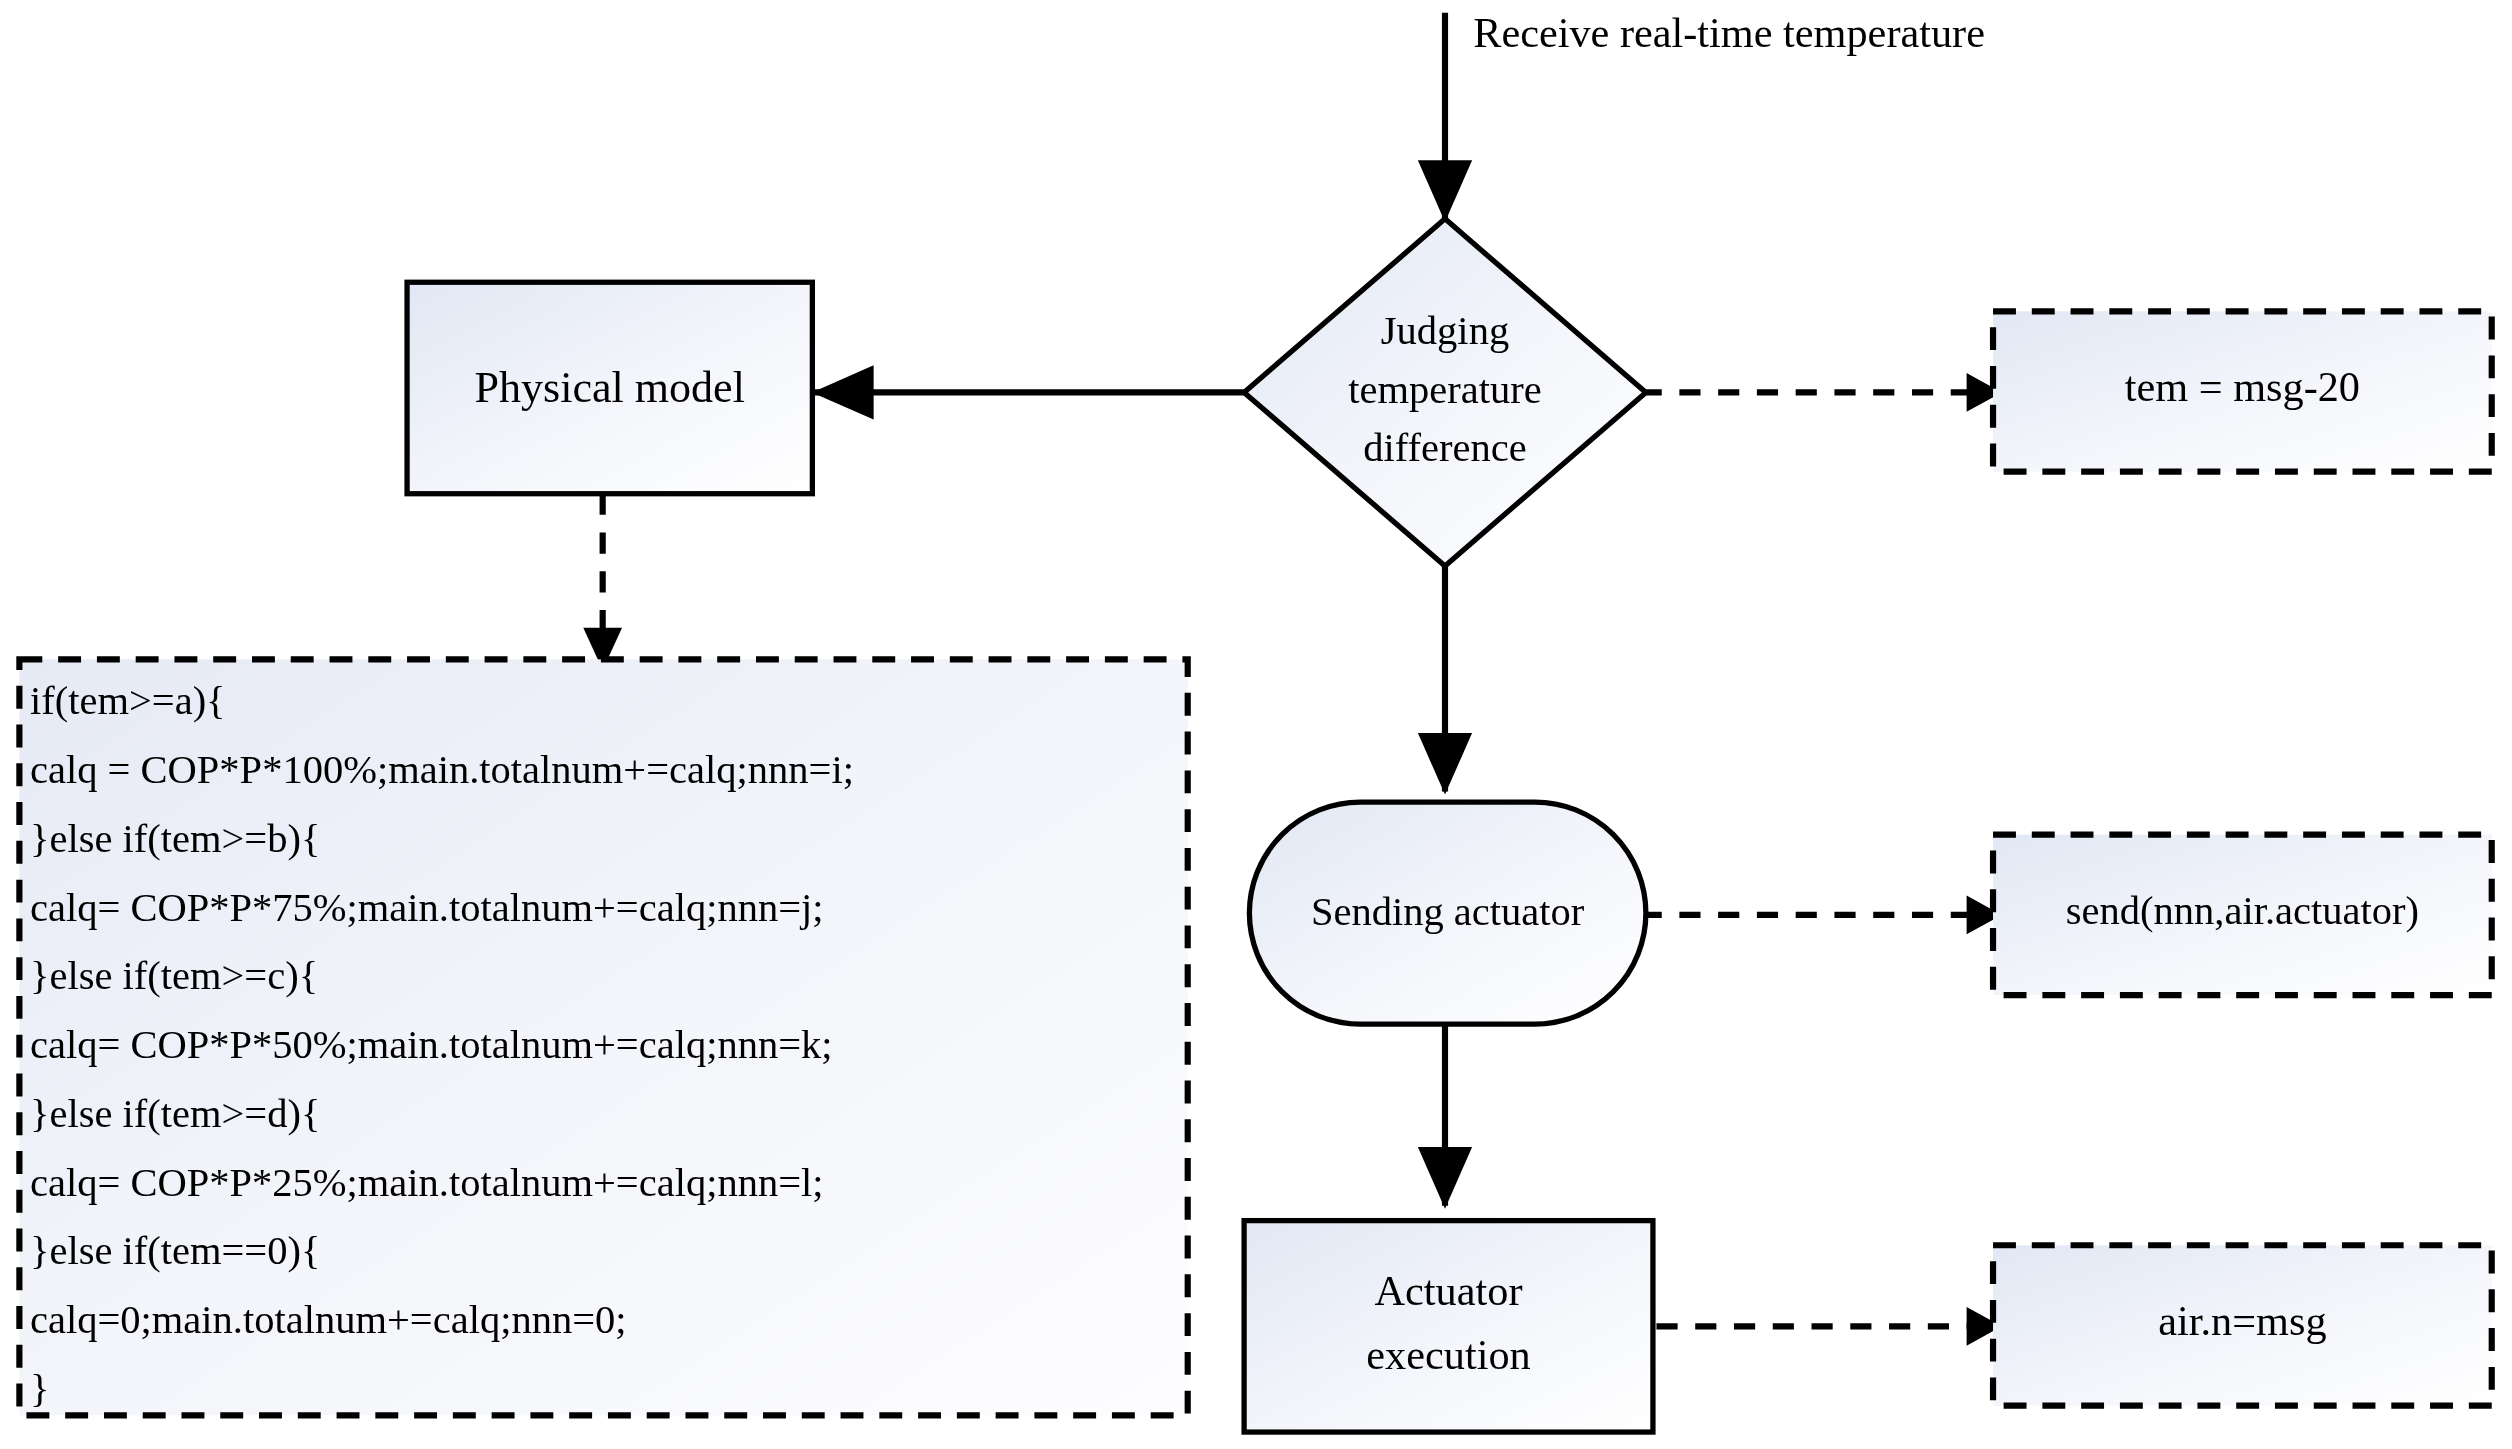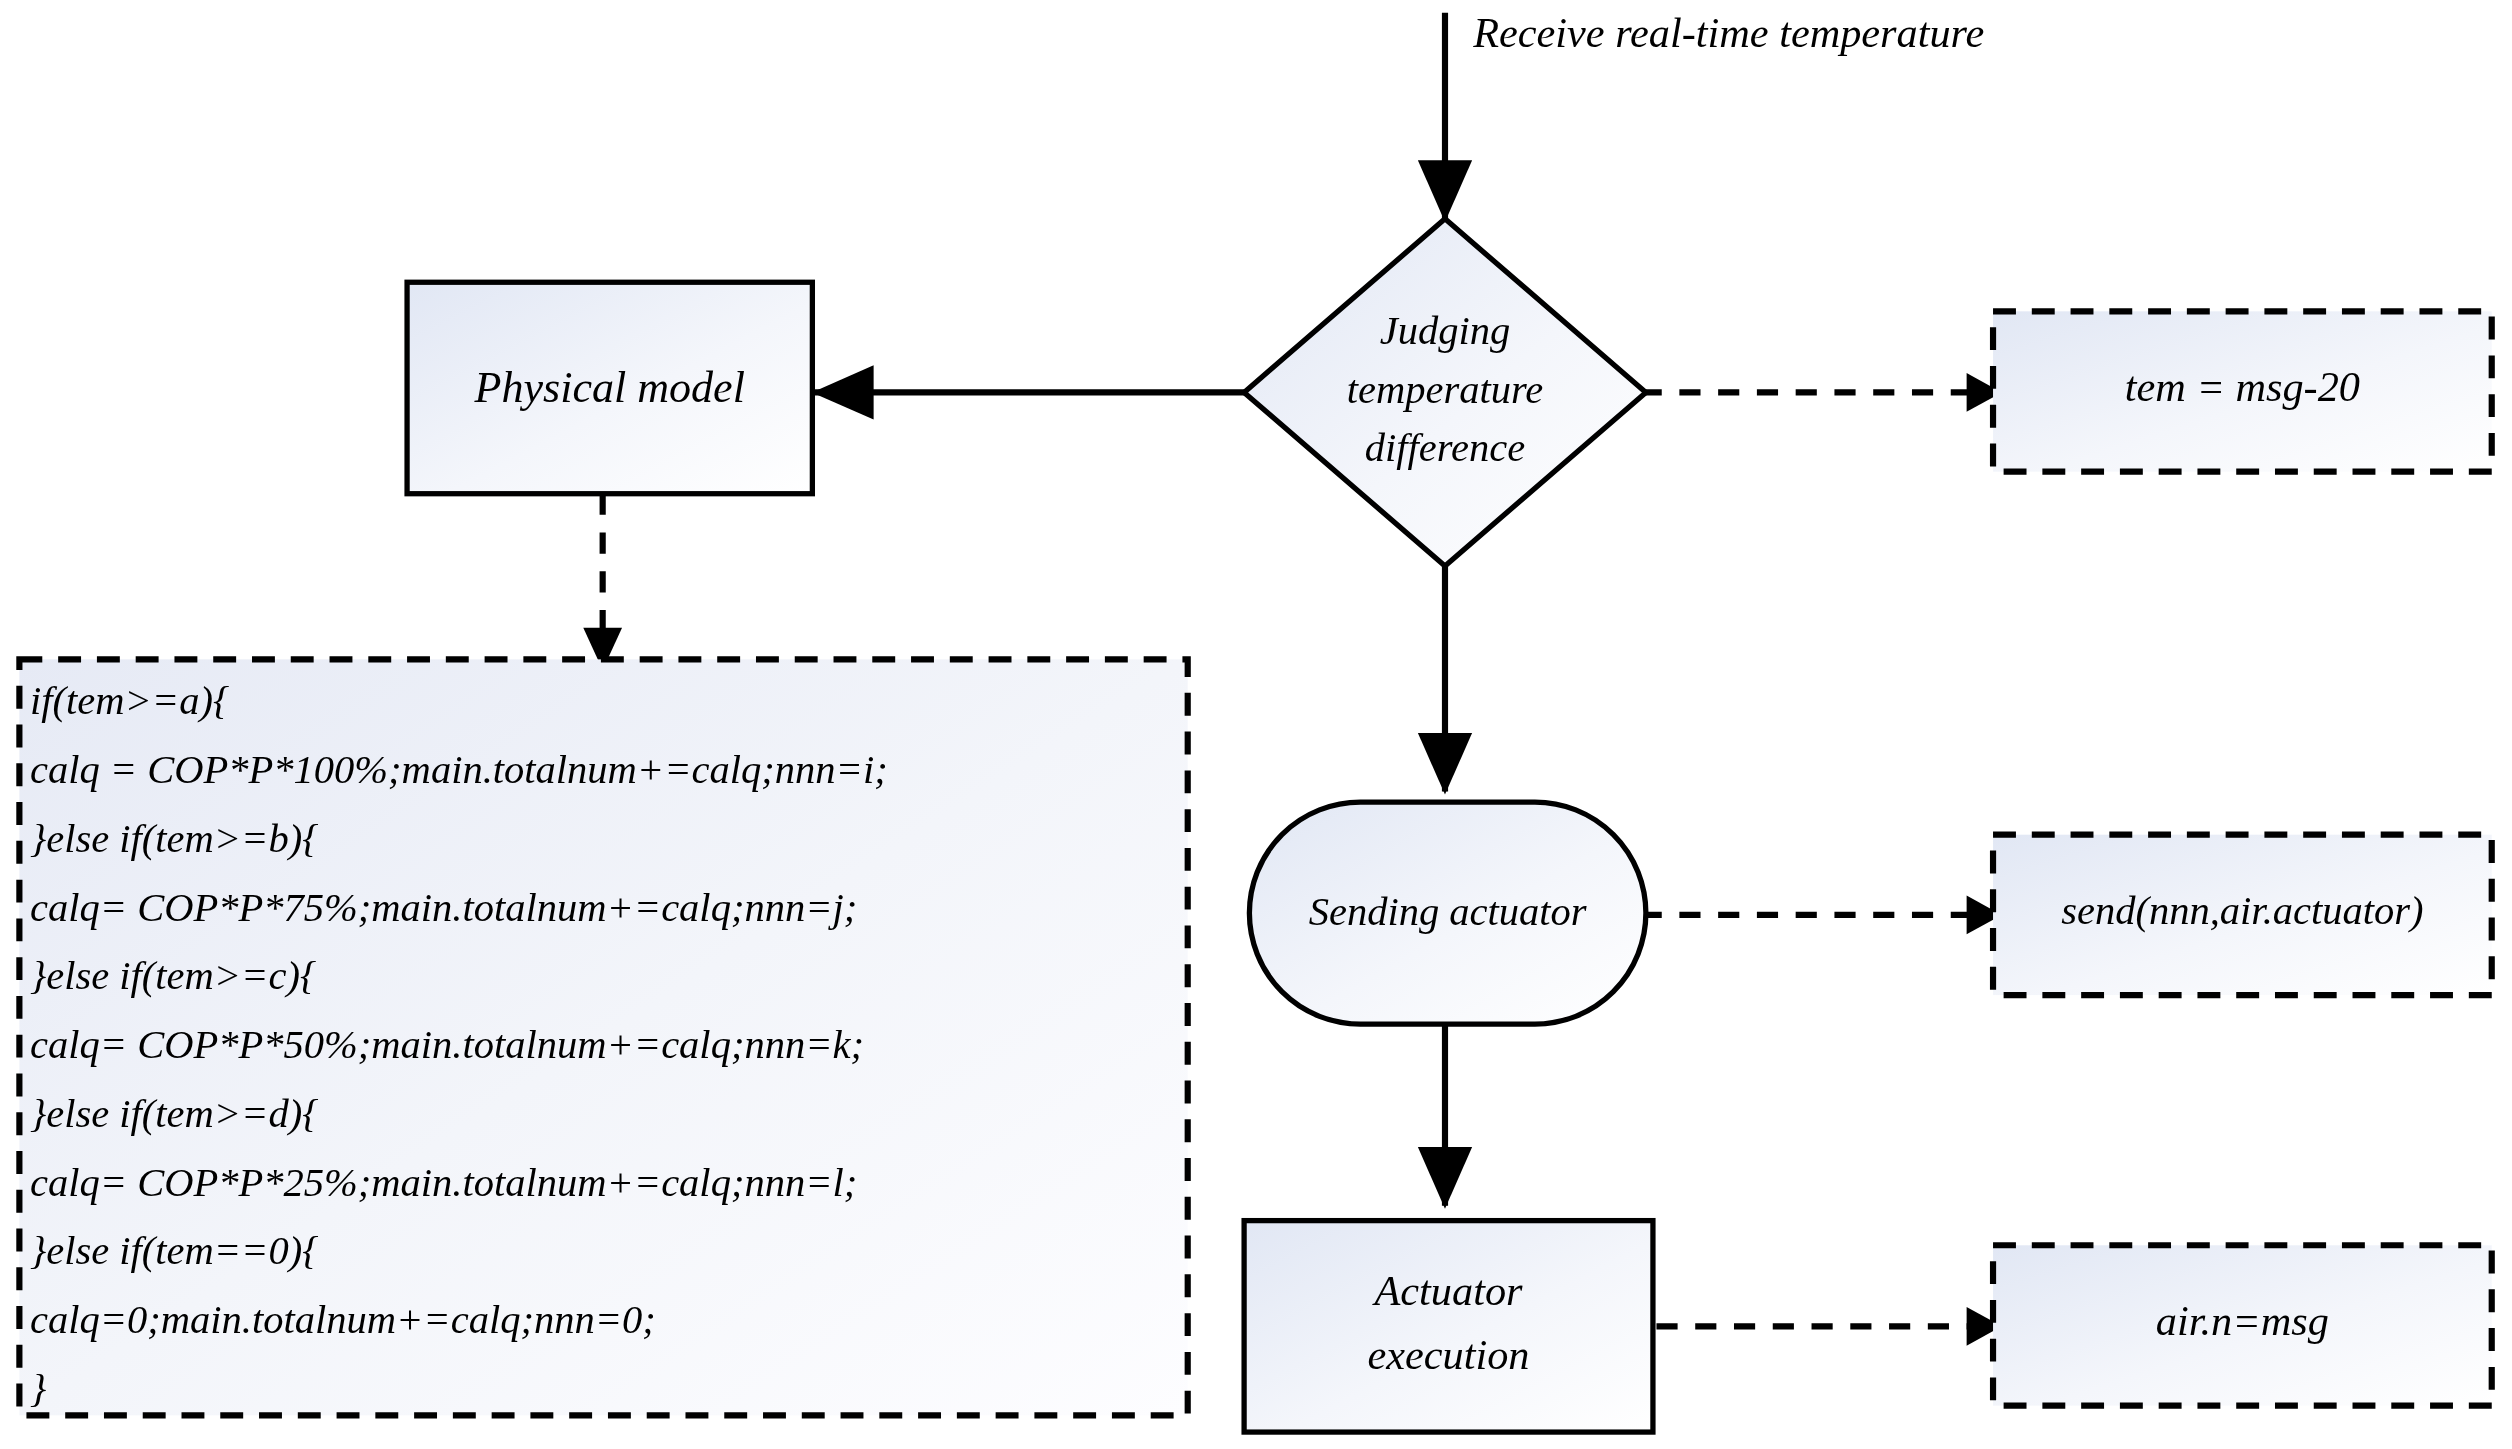--- a/index.html
+++ b/index.html
@@ -7,21 +7,20 @@
     padding: 0;
     background: #ffffff;
   }
   #canvas {
     position: relative;
     width: 2512px;
     height: 1450px;
     background: #ffffff;
     overflow: hidden;
     font-family: "Liberation Serif", "DejaVu Serif", serif;
-    font-style: italic;
   }
   svg.diagram {
     position: absolute;
     top: 0;
     left: 0;
     width: 2512px;
     height: 1450px;
     display: block;
   }
   

